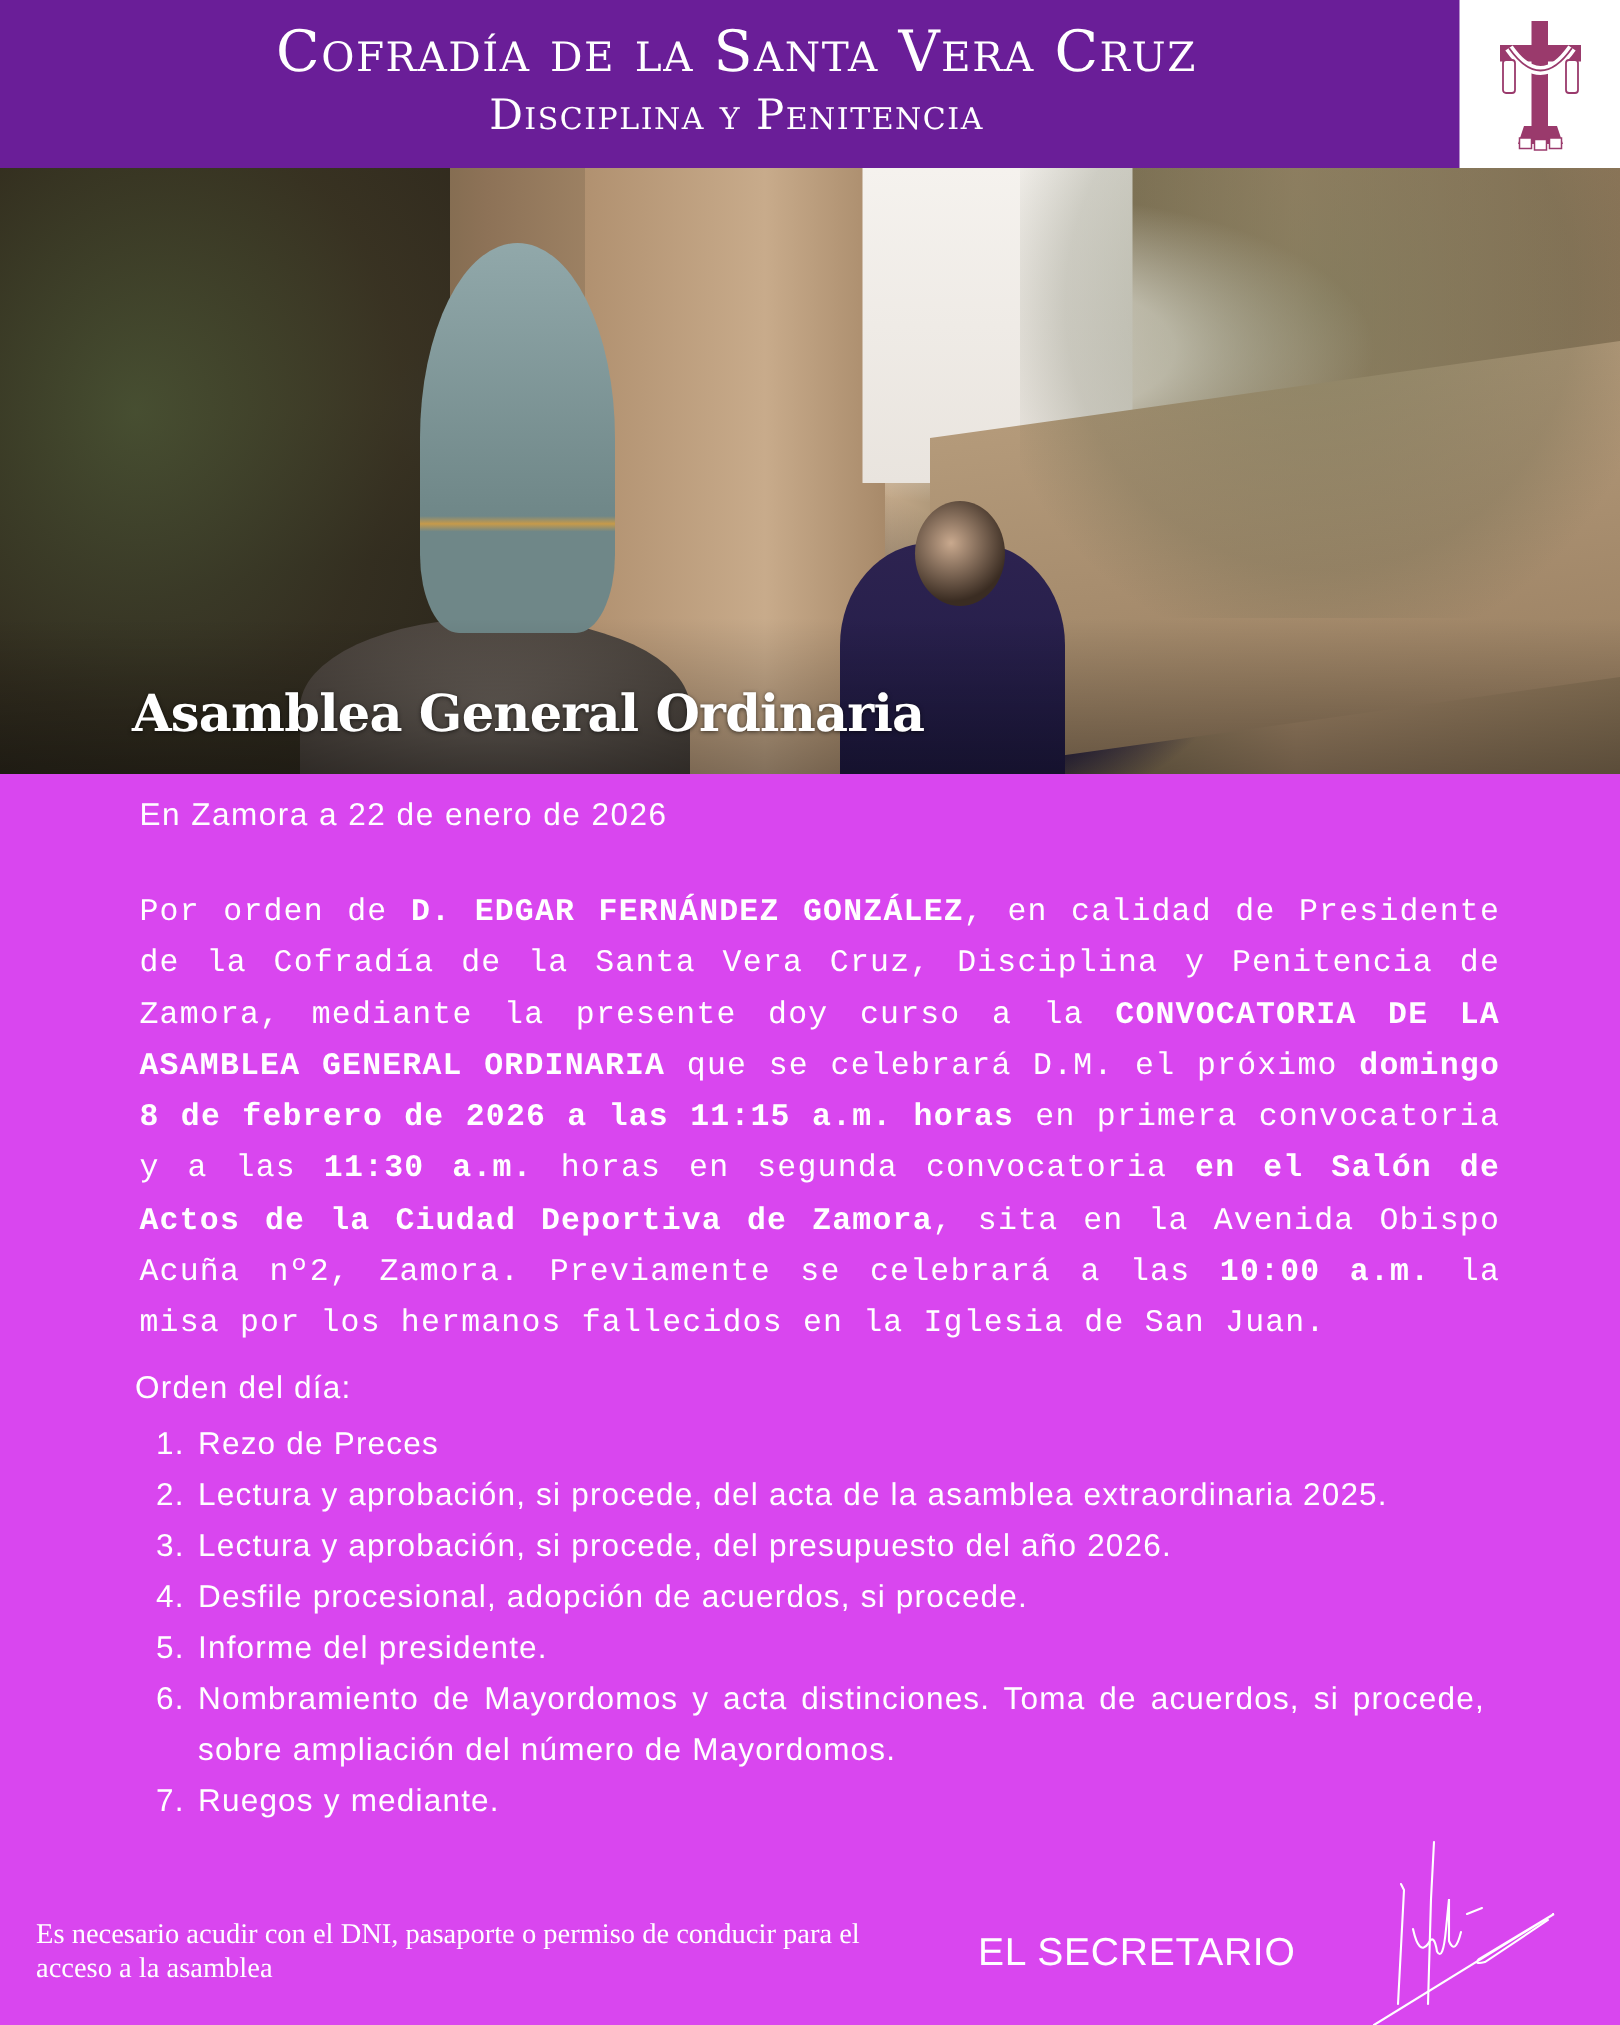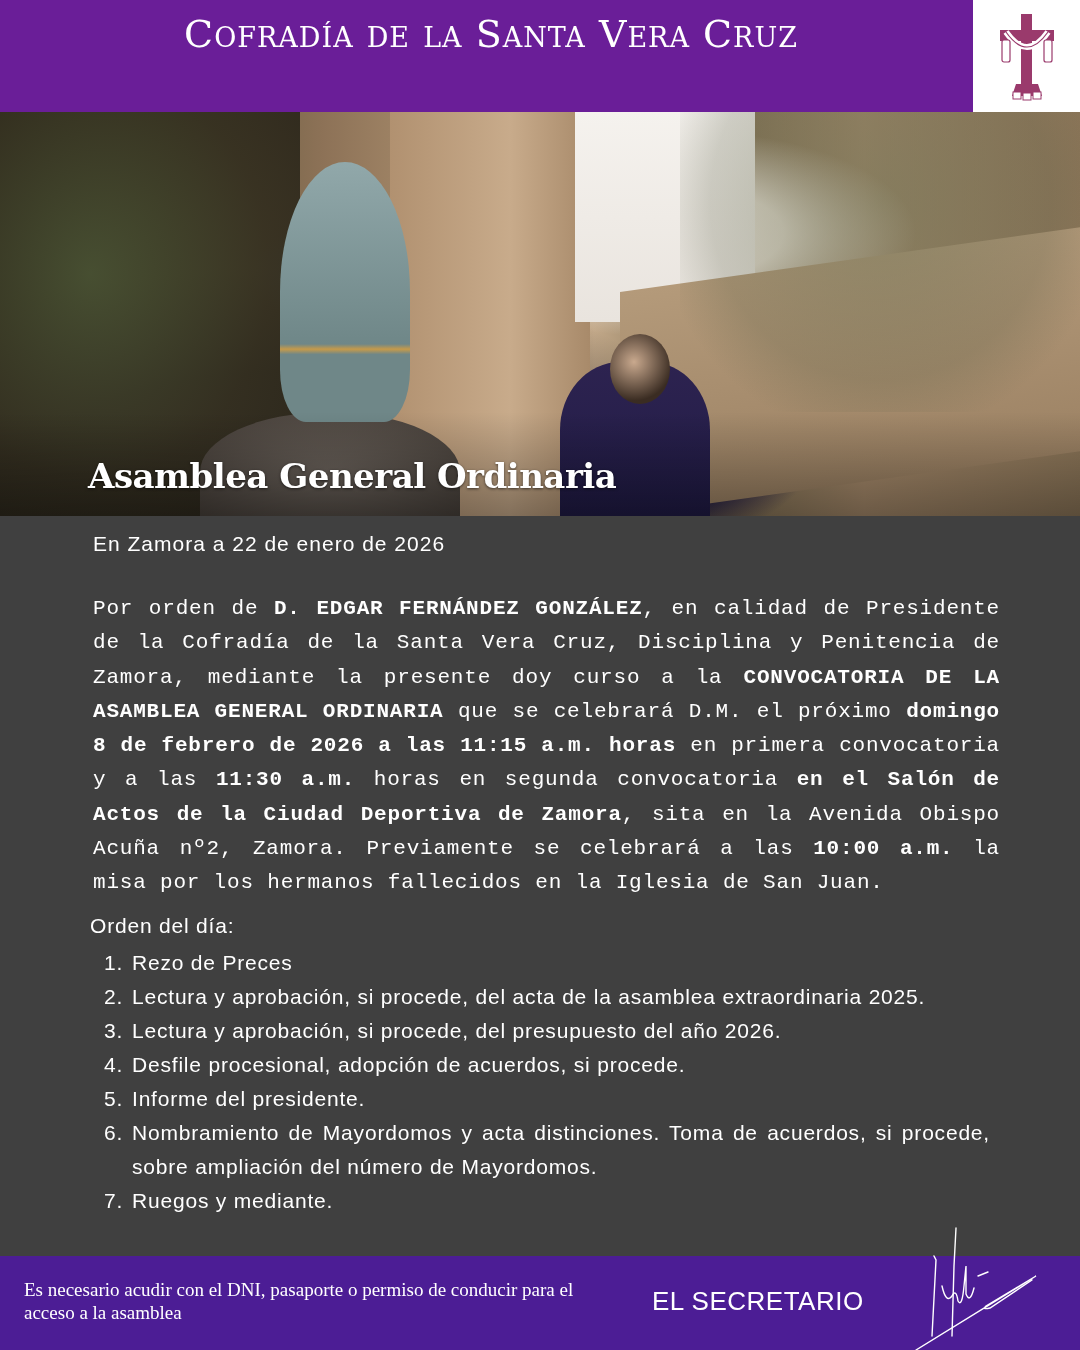--- a/index.html
+++ b/index.html
@@ -24,41 +24,42 @@
   .photo-tower { position: absolute; left: 390px; top: 0; width: 200px; height: 404px; background: linear-gradient(90deg, #b19170, #c8ab8b 60%, #a88a6a); }
   .photo-foliage-l { position: absolute; left: 0; top: 0; width: 300px; height: 404px; background: radial-gradient(ellipse at 30% 40%, rgba(70,80,50,0.85), rgba(50,45,30,0.9) 60%, rgba(40,35,25,0.95)); }
   .photo-foliage-r { position: absolute; left: 680px; top: 0; width: 400px; height: 300px; background: radial-gradient(ellipse at 50% 30%, rgba(110,115,85,0.55), rgba(90,95,70,0.25) 60%, transparent 80%); }
   .photo-angel { position: absolute; left: 280px; top: 50px; width: 130px; height: 260px; border-radius: 50% 50% 20% 20%; background: linear-gradient(180deg, #91a8aa, #6f8788 70%, #c69a4a 72%, #6f8788 74%); }
   .photo-rock { position: absolute; left: 200px; top: 300px; width: 260px; height: 120px; border-radius: 50% 50% 0 0; background: radial-gradient(ellipse, #6a625b, #433c36); }
   .photo-jesus { position: absolute; left: 560px; top: 250px; width: 150px; height: 170px; border-radius: 40% 40% 0 0; background: linear-gradient(180deg, #2d2350 0%, #1f1a45 100%); }
   .photo-head { position: absolute; left: 610px; top: 222px; width: 60px; height: 70px; border-radius: 50%; background: radial-gradient(circle at 40% 40%, #c9a98e, #3a2c22 70%); }
   .photo-shade { position: absolute; left: 0; top: 300px; width: 1080px; height: 104px; background: linear-gradient(180deg, transparent, rgba(0,0,0,0.35)); }
   .event-title { position: absolute; left: 88px; top: 344px; font-family: "DejaVu Serif", serif; font-size: 34px; font-weight: bold; color: #fff; text-shadow: 0 1px 3px rgba(0,0,0,0.6); letter-spacing: -0.5px; }
 
-  .content { position: absolute; left: 0; top: 516px; width: 1080px; height: 740px; background: #404040; }
+  .content { position: absolute; left: 0; top: 516px; width: 1080px; height: 740px; background: #d946ef; }
   .dateline { position: absolute; left: 93px; top: 16px; font-family: "Liberation Sans", sans-serif; font-size: 21px; letter-spacing: 1px; color: #fff; }
   .body-text { position: absolute; left: 93px; top: 76px; width: 907px; font-family: Liberation Mono, monospace; font-size: 21px; line-height: 34.3px; text-align: justify; letter-spacing: 0.8px; color: #fff; }
   .body-text b { font-weight: bold; }
   .agenda-label { position: absolute; left: 90px; top: 398px; font-family: Liberation Sans, sans-serif; font-size: 21px; letter-spacing: 0.8px; }
   .agenda { position: absolute; left: 104px; top: 430px; width: 886px; list-style: none; font-family: "Liberation Sans", sans-serif; font-size: 21px; line-height: 34px; letter-spacing: 0.8px; }
   .agenda li { display: flex; text-align: justify; }
   .agenda .num { width: 28px; flex: none; }
   .agenda .txt { flex: 1; }
 
-  .footer { position: absolute; left: 0; top: 1256px; width: 1080px; height: 94px; background: #4c1d95; }
+  .footer { position: absolute; left: 0; top: 1256px; width: 1080px; height: 94px; background: #d946ef; }
   .footer-note { position: absolute; left: 24px; top: 22px; width: 560px; font-family: "Liberation Serif", serif; font-size: 19px; line-height: 23px; color: #fff; }
   .secretary { position: absolute; left: 652px; top: 30px; font-family: Liberation Sans, sans-serif; font-size: 26px; letter-spacing: 0.5px; color: #fff; }
   .signature { position: absolute; left: 912px; top: 1226px; width: 130px; height: 124px; }
 </style>
 </head>
 <body>
 
 <header class="header">
   <div class="header-titles">
     <div class="title-main">Cofradía de la Santa Vera Cruz</div>
+    <div class="title-sub">Disciplina y Penitencia</div>
   </div>
   <div class="logo-box">
     <svg width="66" height="92" viewBox="0 0 66 92">
       <rect x="27" y="4" width="11" height="70" fill="#9a3a6c"></rect>
       <rect x="6" y="20" width="54" height="11" fill="#9a3a6c"></rect>
       <path d="M12 22 Q33 52 54 22" stroke="#fff" stroke-width="6" fill="none"></path>
       <path d="M12 22 Q33 52 54 22" stroke="#9a3a6c" stroke-width="1.2" fill="none"></path>
       <rect x="8" y="30" width="8" height="22" rx="2" fill="#fff" stroke="#9a3a6c" stroke-width="1.2"></rect>
       <rect x="50" y="30" width="8" height="22" rx="2" fill="#fff" stroke="#9a3a6c" stroke-width="1.2"></rect>
       <path d="M22 74 L44 74 L48 86 L18 86 Z" fill="#9a3a6c"></path>

